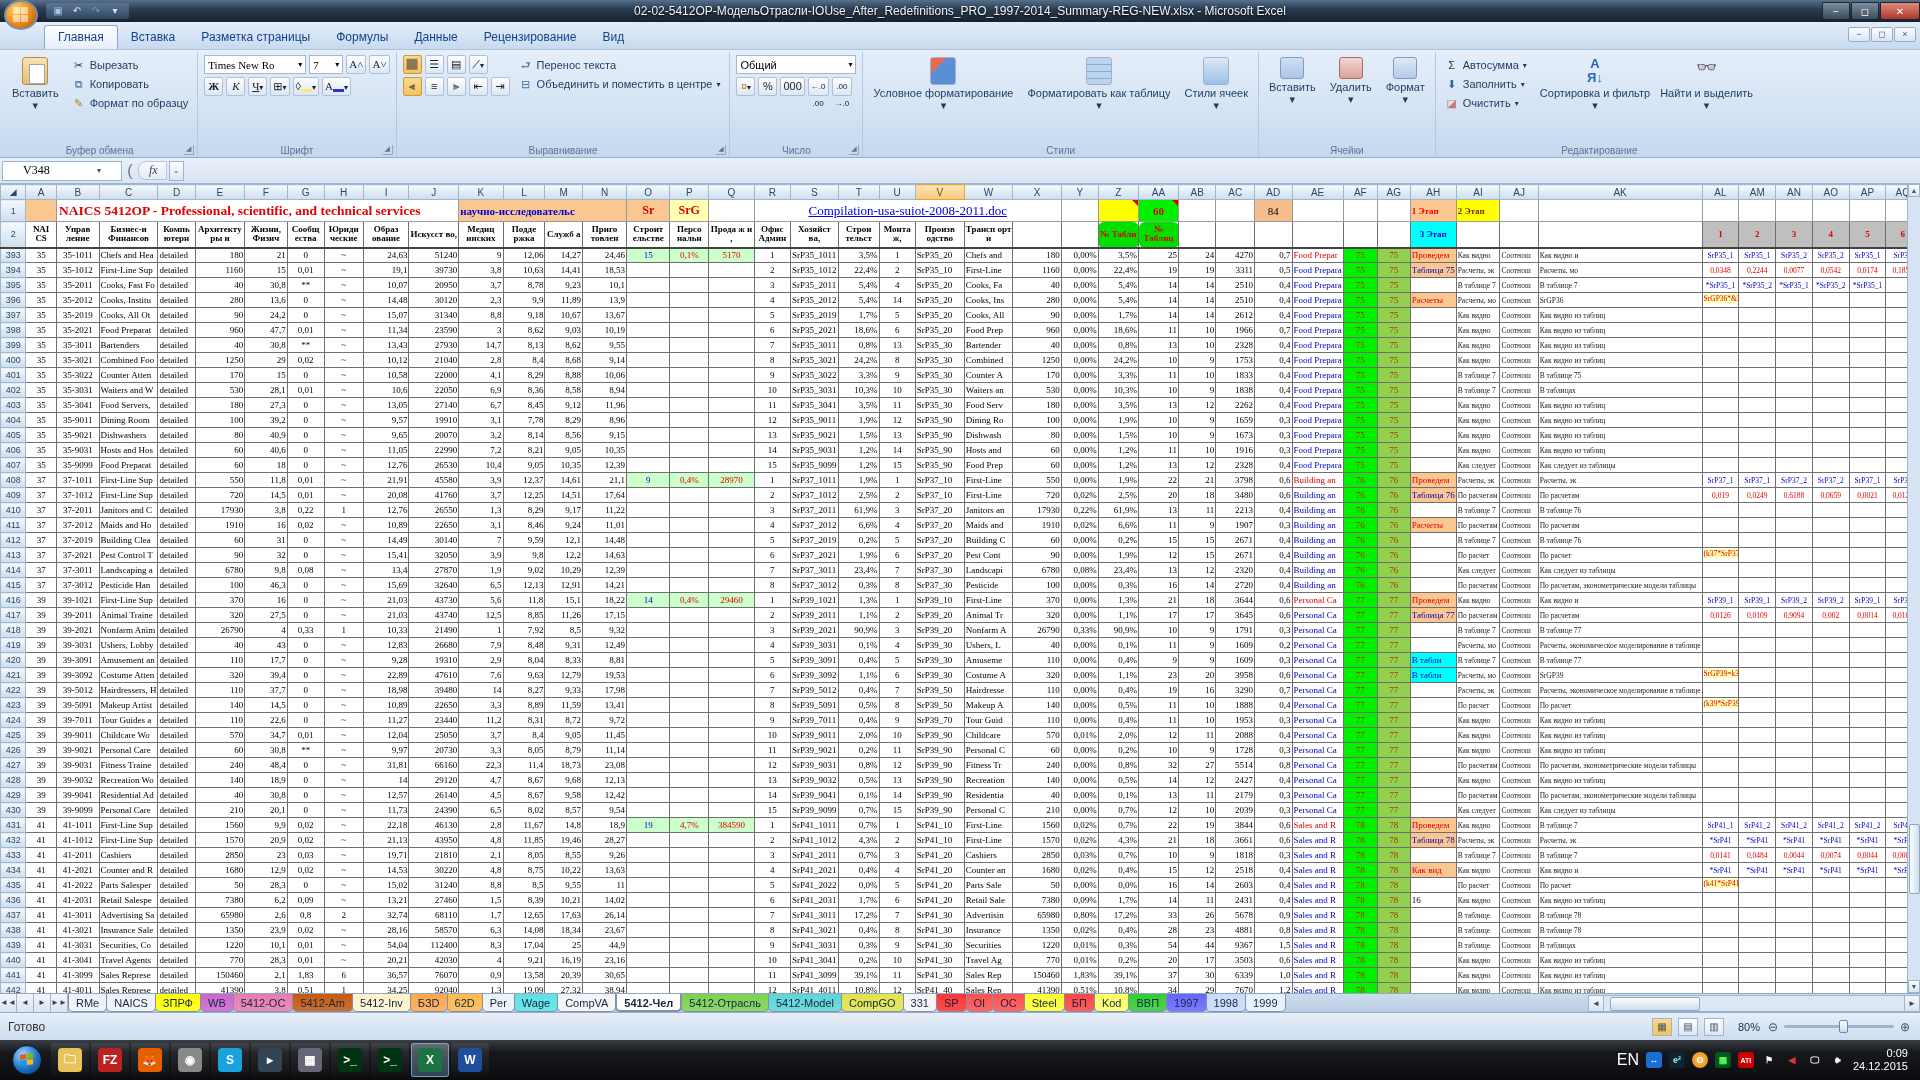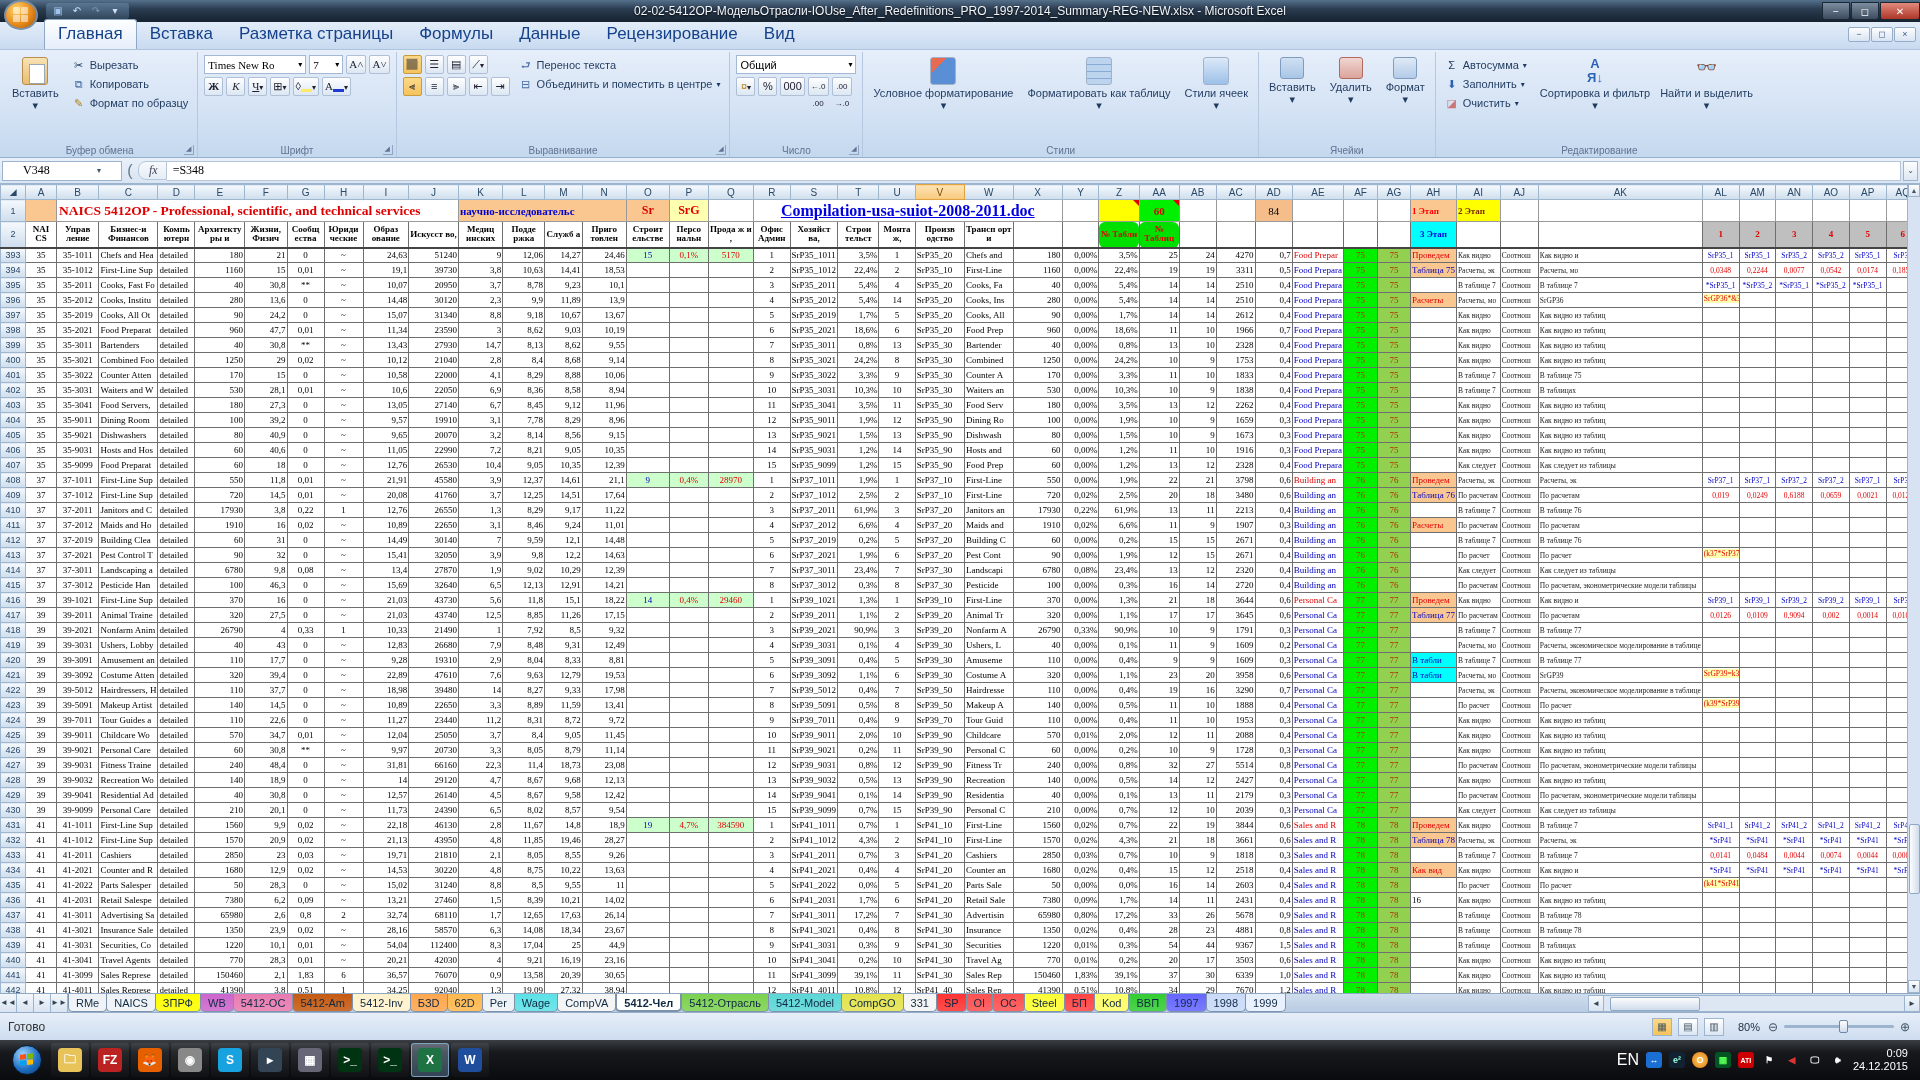--- a/index.html
+++ b/index.html
@@ -14,21 +14,21 @@
   .qat .qbtn { width:16px; height:14px; font-size:10px; line-height:14px; text-align:center; color:#cfe0f2; }
   .qbtn.save { color:#9fc3ec; }
   .qbtn.redo { color:#8495a8; }
   #titleText { position:absolute; left:0; right:0; text-align:center; font-size:12px; color:#f2f6fb; text-shadow:0 1px 2px #000; }
   .winBtns { margin-left:auto; display:flex; z-index:60; }
   .winBtns .wb { width:28px; height:18px; margin-left:1px; border-radius:0 0 3px 3px; background:linear-gradient(#7d8da0,#3c4c5e); color:#fff; font-size:10px; text-align:center; line-height:17px; border:1px solid #1b2835; }
   .winBtns .close { background:linear-gradient(#e28a7c,#ad3628); width:40px; }
 
   
   #mtabs { height:28px; background:linear-gradient(#e3edf9,#c8daf0); display:flex; align-items:flex-end; padding-left:44px; position:relative; border-bottom:1px solid #aec4de; }
-  .mtab { padding:4px 13px 5px; font-size:17px; color:#15428b; }
+  .mtab { padding:4px 13px 5px; font-size:12px; color:#15428b; }
   .mtab.active { background:linear-gradient(#fdfeff,#e6eefa); border:1px solid #8ea8c6; border-bottom:none; border-radius:3px 3px 0 0; color:#15428b; }
   .bookBtns { position:absolute; right:4px; top:5px; display:flex; gap:1px; }
   .bookBtns .wb { width:22px;height:15px; background:linear-gradient(#fdfdfd,#d8e4f2); border:1px solid #98aec8; border-radius:2px; font-size:9px; text-align:center; line-height:13px; color:#44618a; }
 
   
   #ribbon { height:108px; background:linear-gradient(#e6eefa,#d3e2f4 60%,#c4d8ee); border-bottom:1px solid #95aecc; display:flex; padding:2px 0 0 2px; }
   .rgroup { position:relative; border-right:1px solid #b5c8e0; padding:3px 6px 16px; display:flex; gap:6px; }
   .rgroup .glabel { position:absolute; bottom:1px; left:0; right:0; text-align:center; font-size:10px; color:#5f7392; }
   .rgroup .launcher { position:absolute; bottom:2px; right:3px; width:10px; height:10px; border:1px solid #8fa6c2; border-top:none; border-left:none; font-size:7px; color:#5f7392; line-height:8px; text-align:center;}
   .bigbtn { display:flex; flex-direction:column; align-items:center; justify-content:flex-start; font-size:11px; color:#1f3a5f; padding:2px 4px; border-radius:3px; text-align:center; }
@@ -71,21 +71,21 @@
   .sheet th.gut { font-size:9px; }
   .sheet td { border:1px solid #6f6f6f; font-family:"Liberation Serif","DejaVu Serif",serif; font-size:9px; height:13px; padding:0 1px; color:#000; position:relative; }
   tr.r1 td { height:22px; border-color:#9a9a9a; }
   tr.r2 td { height:26px; font-weight:bold; text-align:center; white-space:normal; line-height:9px; font-size:9px; }
   tr.r2 { border-bottom:2px solid #444; }
   td.title { color:#e00000; font-weight:bold; font-size:13.5px; text-align:left; padding-left:2px; }
   td.subt { background:#fbc791; color:#0000d0; font-weight:bold; font-size:11px; }
   td.peach { background:#fbc791; }
   td.sr { background:#fbc791; color:#e00000; font-weight:bold; font-size:12px; text-align:center; }
   td.srg { background:#ffffb0; color:#e00000; font-weight:bold; font-size:12px; text-align:center; }
-  td.link { color:#0000e0; font-weight:bold; font-size:16px; text-decoration:underline; text-align:center; }
+  td.link { color:#0000e0; font-weight:normal; font-size:13px; text-decoration:underline; text-align:center; }
   td.yel { background:#ffff00; }
   td.grn { background:#00f000; color:#e00000; font-weight:bold; text-align:center; font-size:11px; }
   td.peach84 { background:#f5bd8a; text-align:center; font-size:11px; }
   td.etap1 { background:#fbc791; color:#ff0000; font-weight:bold; font-size:9px; }
   td.etap2 { background:#ffff00; color:#7b2c00; font-weight:bold; font-size:9px; }
   td.cmt:after { content:""; position:absolute; top:0; right:0; border-left:6px solid transparent; border-top:6px solid #e00000; }
   td.g2 { background:#00e000; color:#e00000;border-radius:6px; }
   td.cy2 { background:#00ffff; color:#0000e0; font-size:10px; }
   td.num2 { background:#bfbfbf; color:#e00000; }
   .tl { text-align:left; } .tc { text-align:center; } .trr { text-align:right; }
@@ -354,21 +354,20 @@
   </div>
 </div>
 
 <div id="fbar">
   <div id="nameBox">
       <span>V348</span>
       <span style="font-size:8px;color:#456">▾</span>
     </div>
   <div id="fxSep">(</div>
   <div id="fx">fx</div>
-  <div id="formulaText">=S348</div>
   <div id="fbexp">⌄</div>
 </div>
 
 <div id="gridwrap">
   <table class="sheet" id="sheet">
       <colgroup>
         <col style="width:28px">
         <col style="width:34px">
         <col style="width:44px">
         <col style="width:52px">

